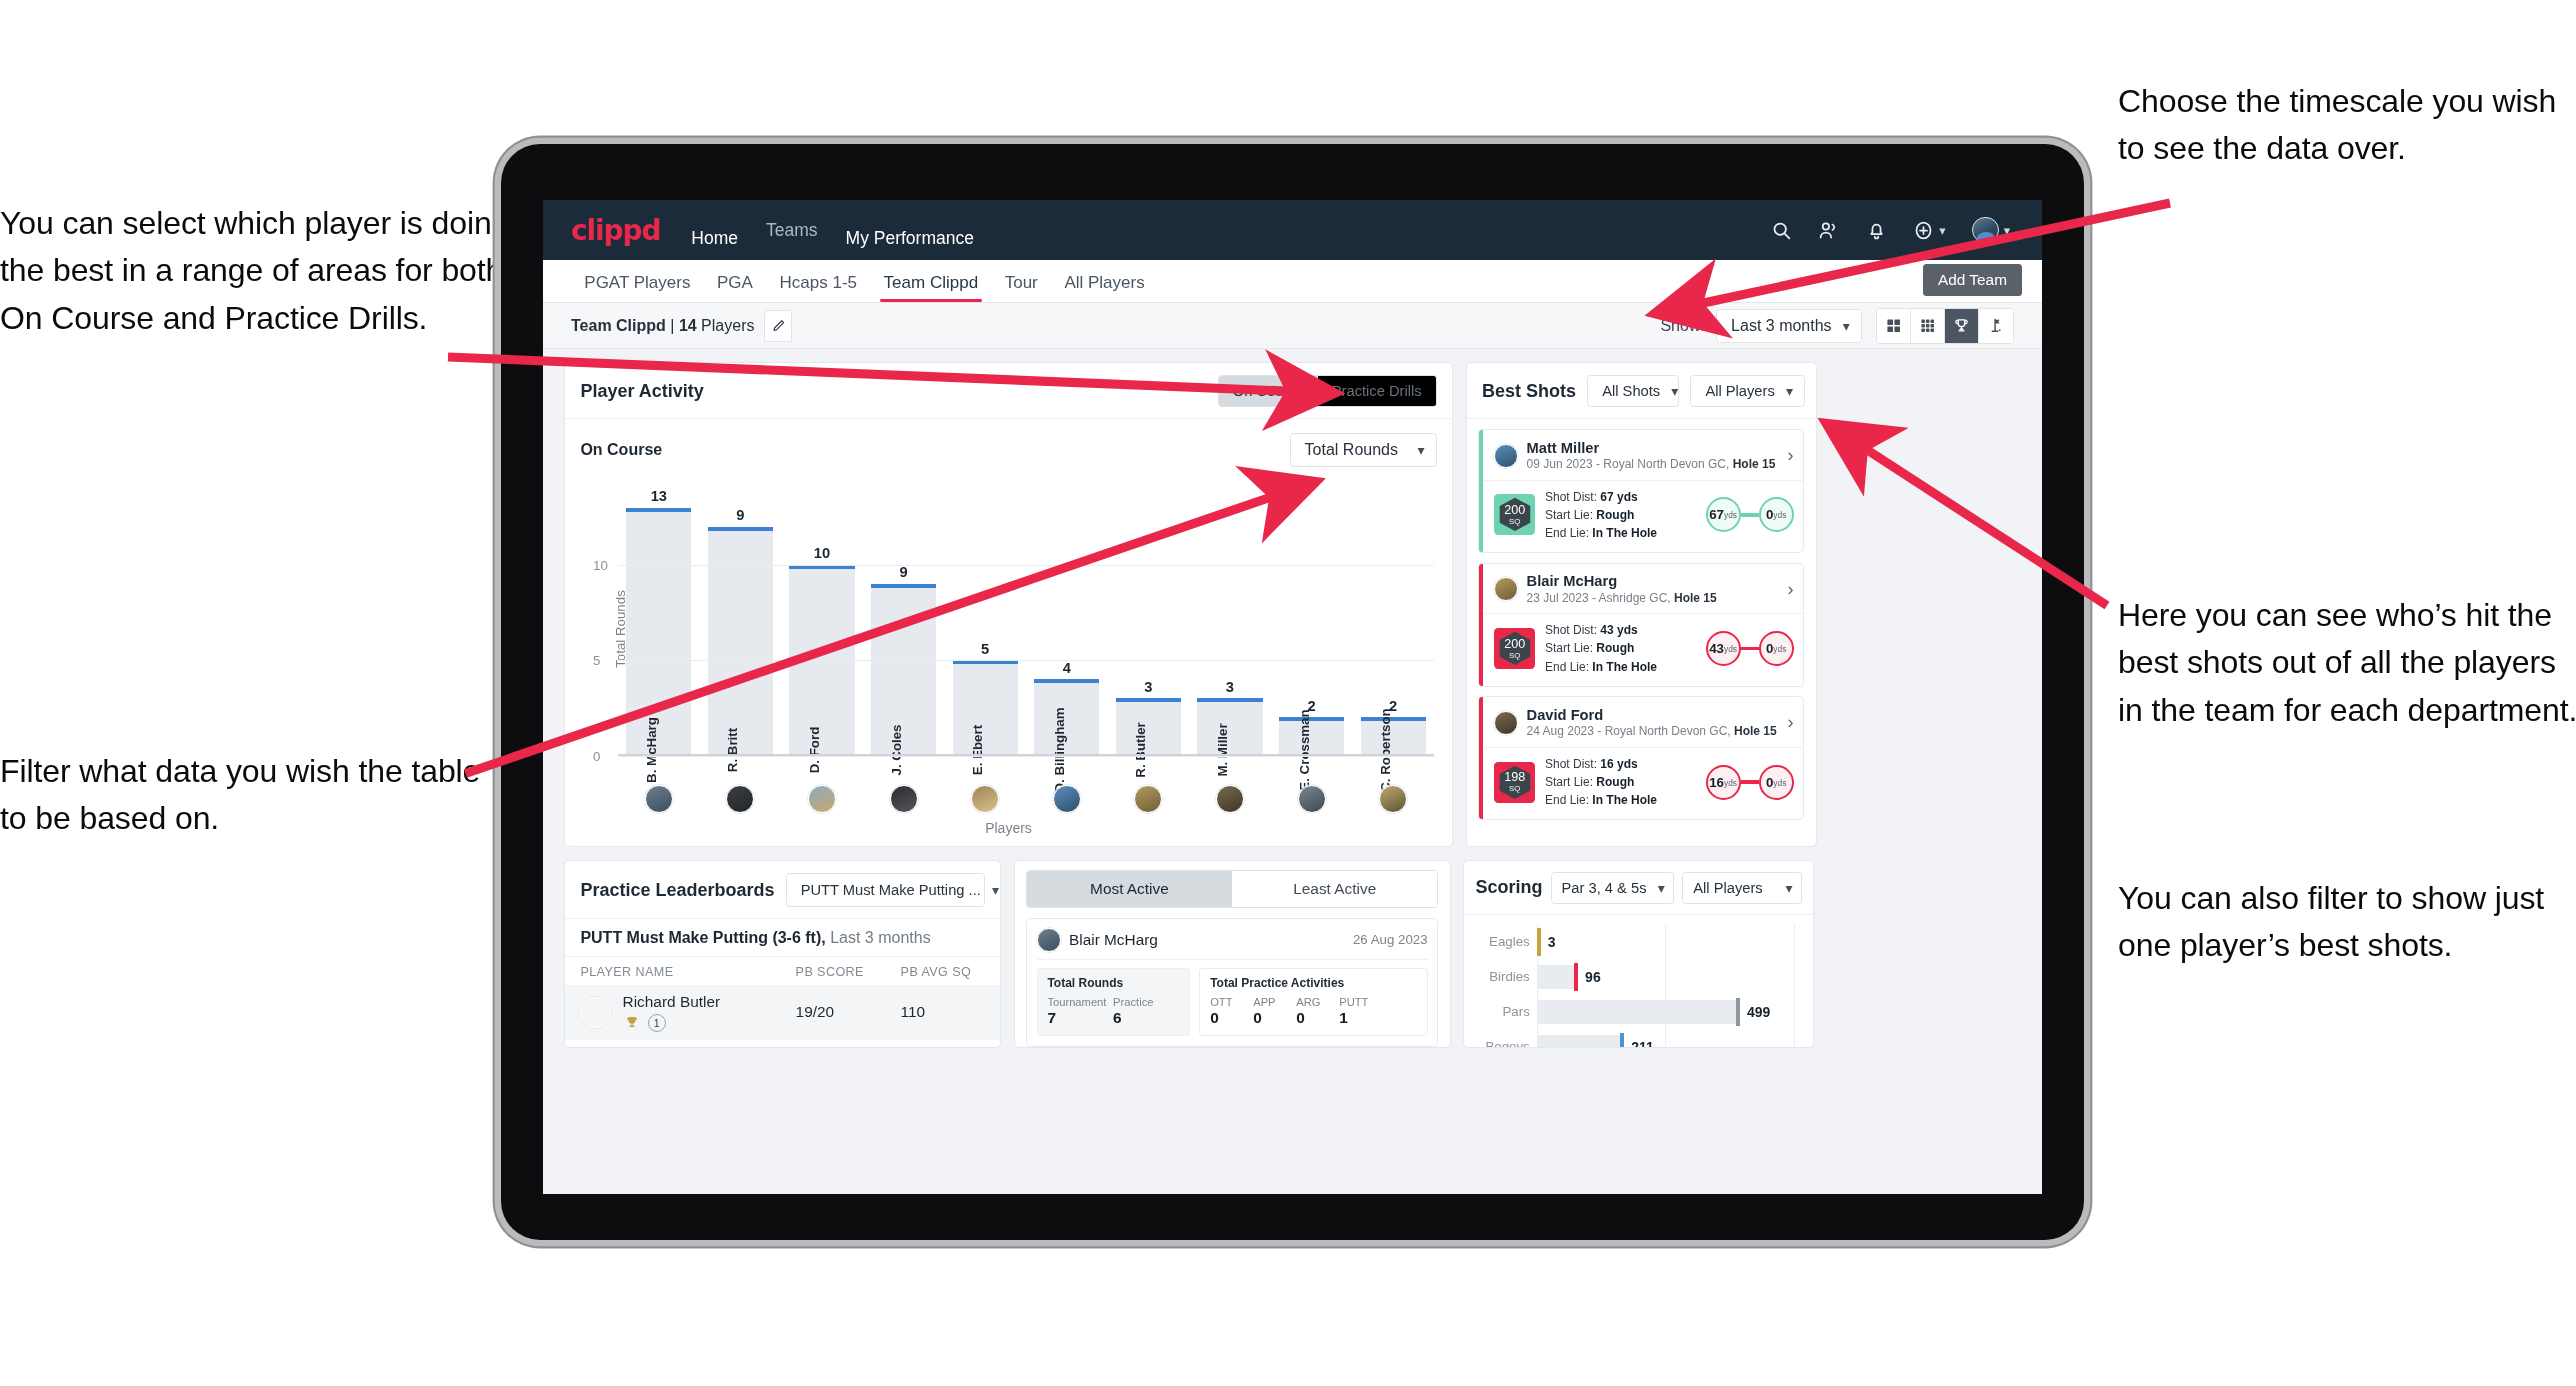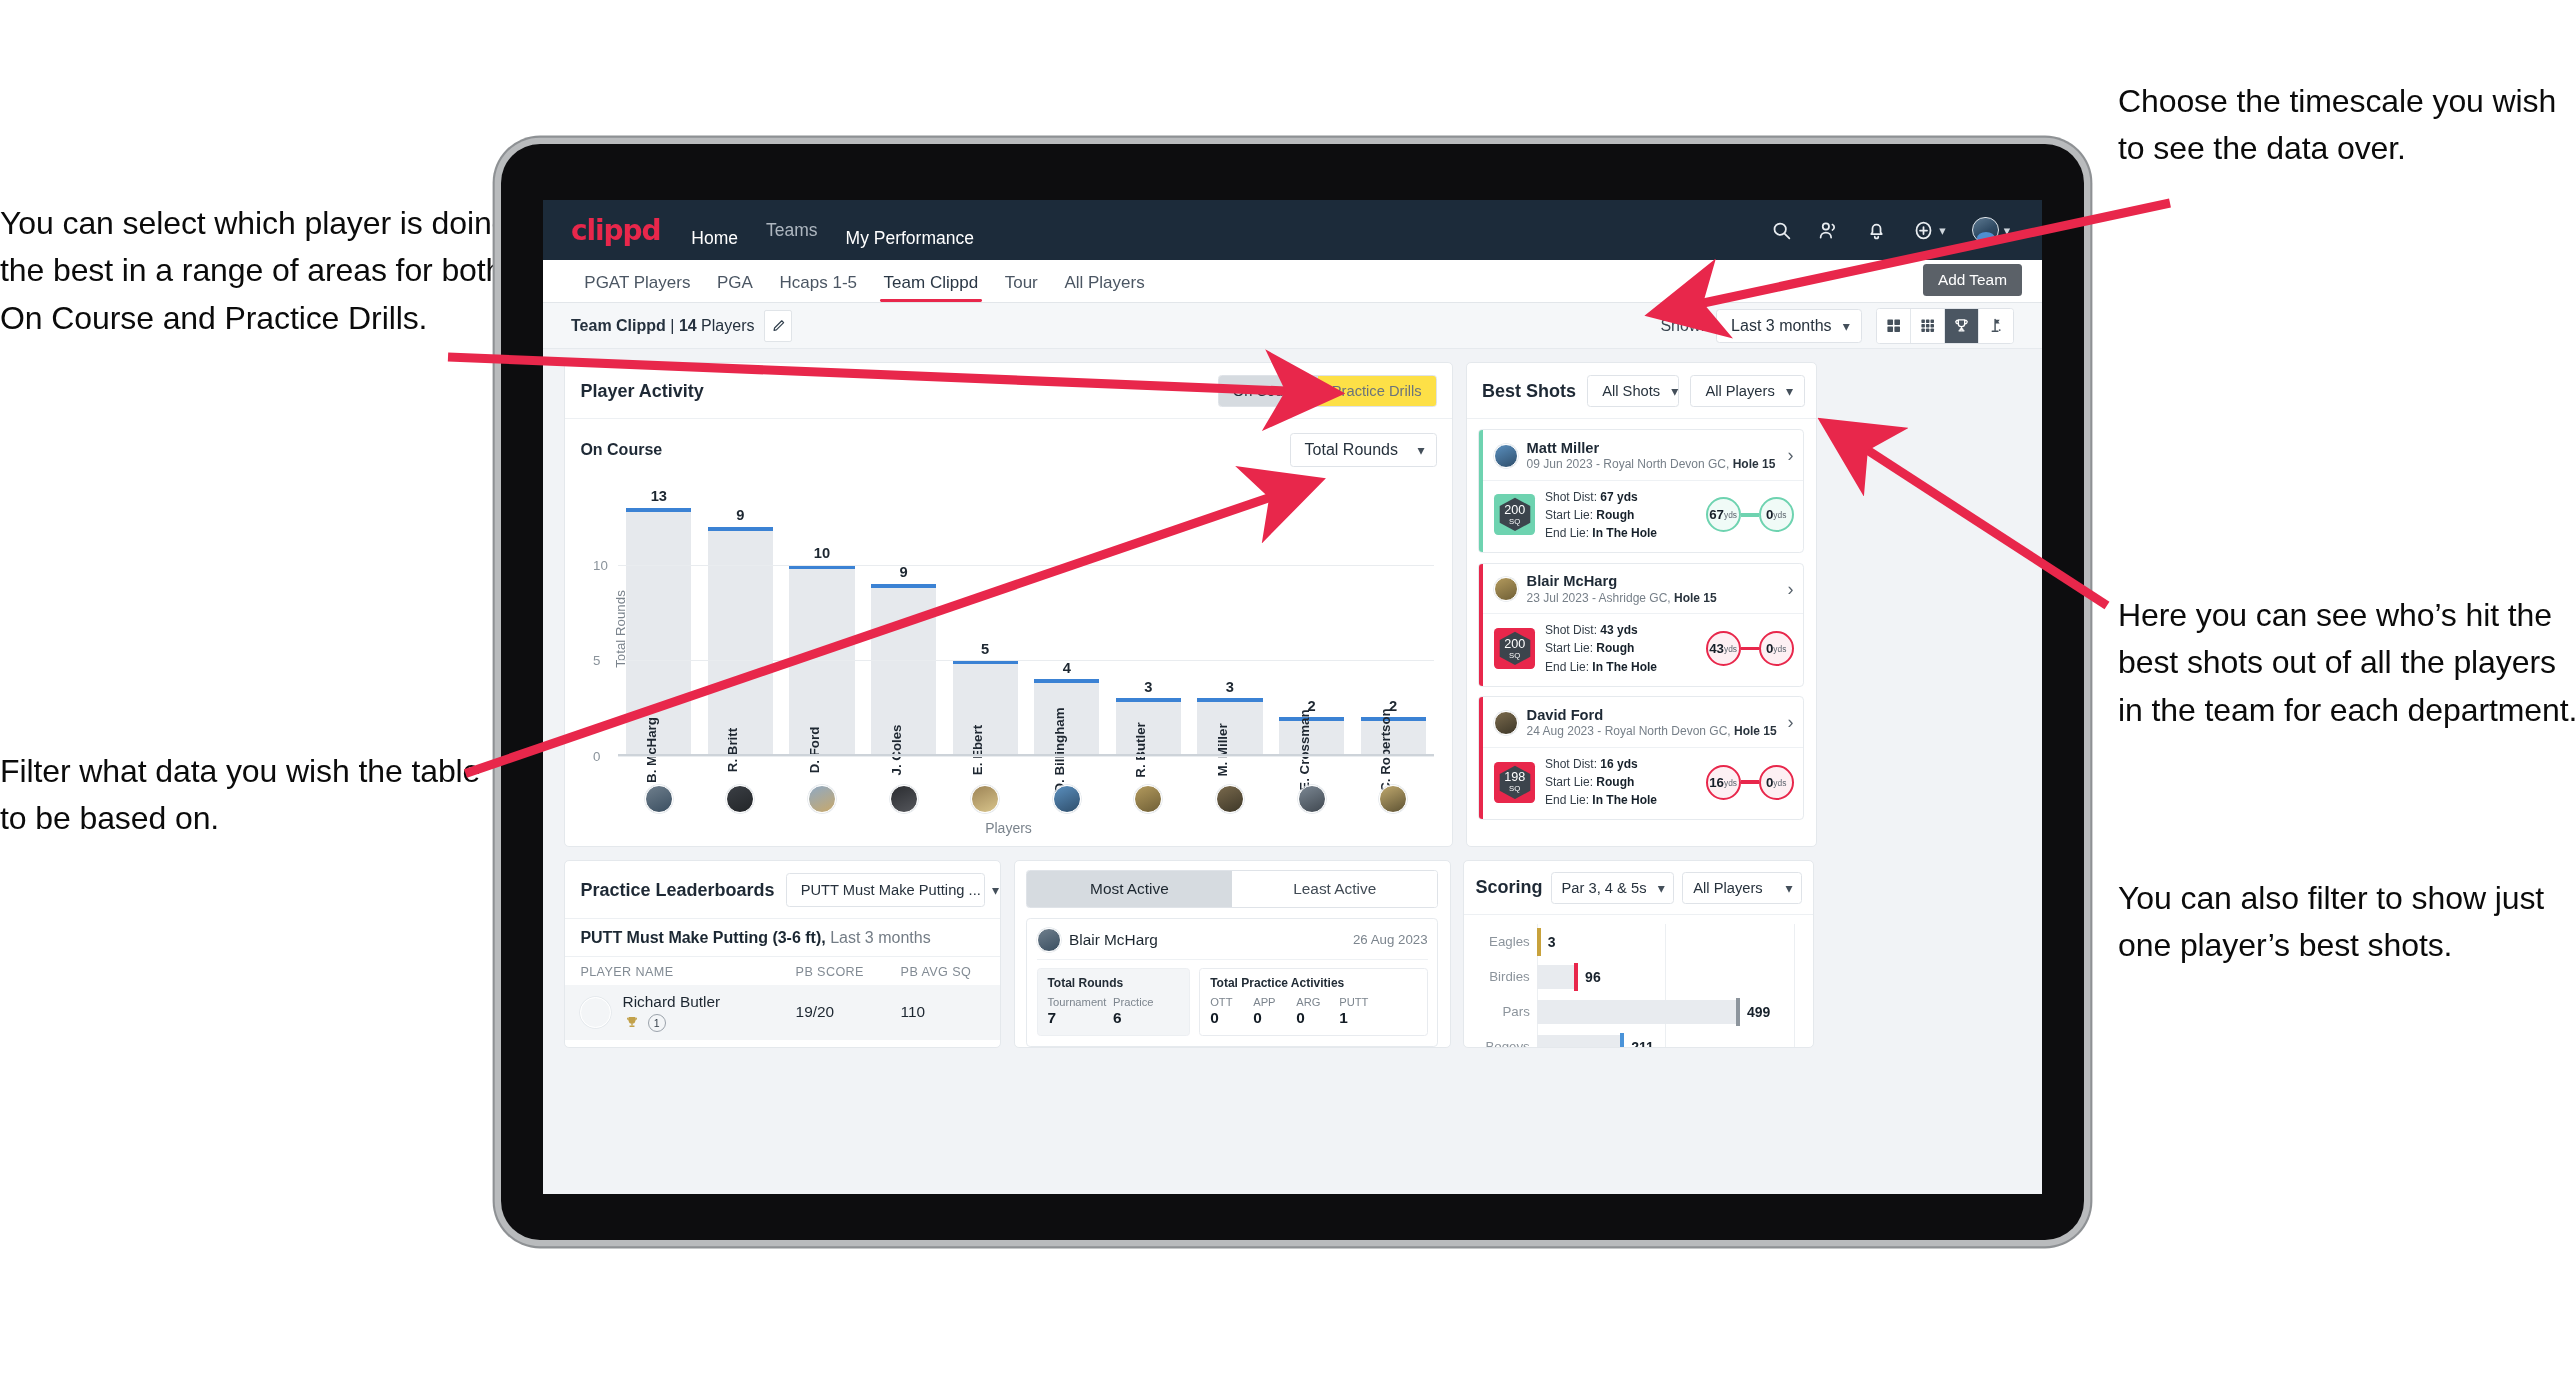--- a/index.html
+++ b/index.html
@@ -146,21 +146,21 @@
     background: #ffffff; border: 0.7px solid #e4e8ec; border-radius: 4.9px;
   }
   .card-head {
     display: flex; align-items: center; padding: 12.6px 15.4px 11.2px 15.4px;
     border-bottom: 0.7px solid #edf0f3; gap: 11.2px;
   }
   .card-title { font-size: 18px; font-weight: 700; color: #1e2935; white-space: nowrap; }
 
   .segmented { display: flex; border: 0.7px solid #dfe3e8; border-radius: 3.5px; overflow: hidden; margin-left: auto; }
   .seg {
-    font-size: 14.7px; padding: 7px 14px; background: #fde047; color: #6a737c; white-space: nowrap;
+    font-size: 14.7px; padding: 7px 14px; background: #000000; color: #6a737c; white-space: nowrap;
   }
   .seg.active { background: #d6dbe0; color: #222c37; }
 
   
   #player-activity { width: 889px; }
   .pa-sub { display: flex; align-items: center; padding: 14px 15.4px 4.2px 15.4px; }
   .pa-sub-title { font-size: 16px; font-weight: 700; color: #1e2935; }
   .pa-select { margin-left: auto; min-width: 147px; }
 
   .chart-wrap { position: relative; height: 301px; margin: 7px 18px 0 18px; }

